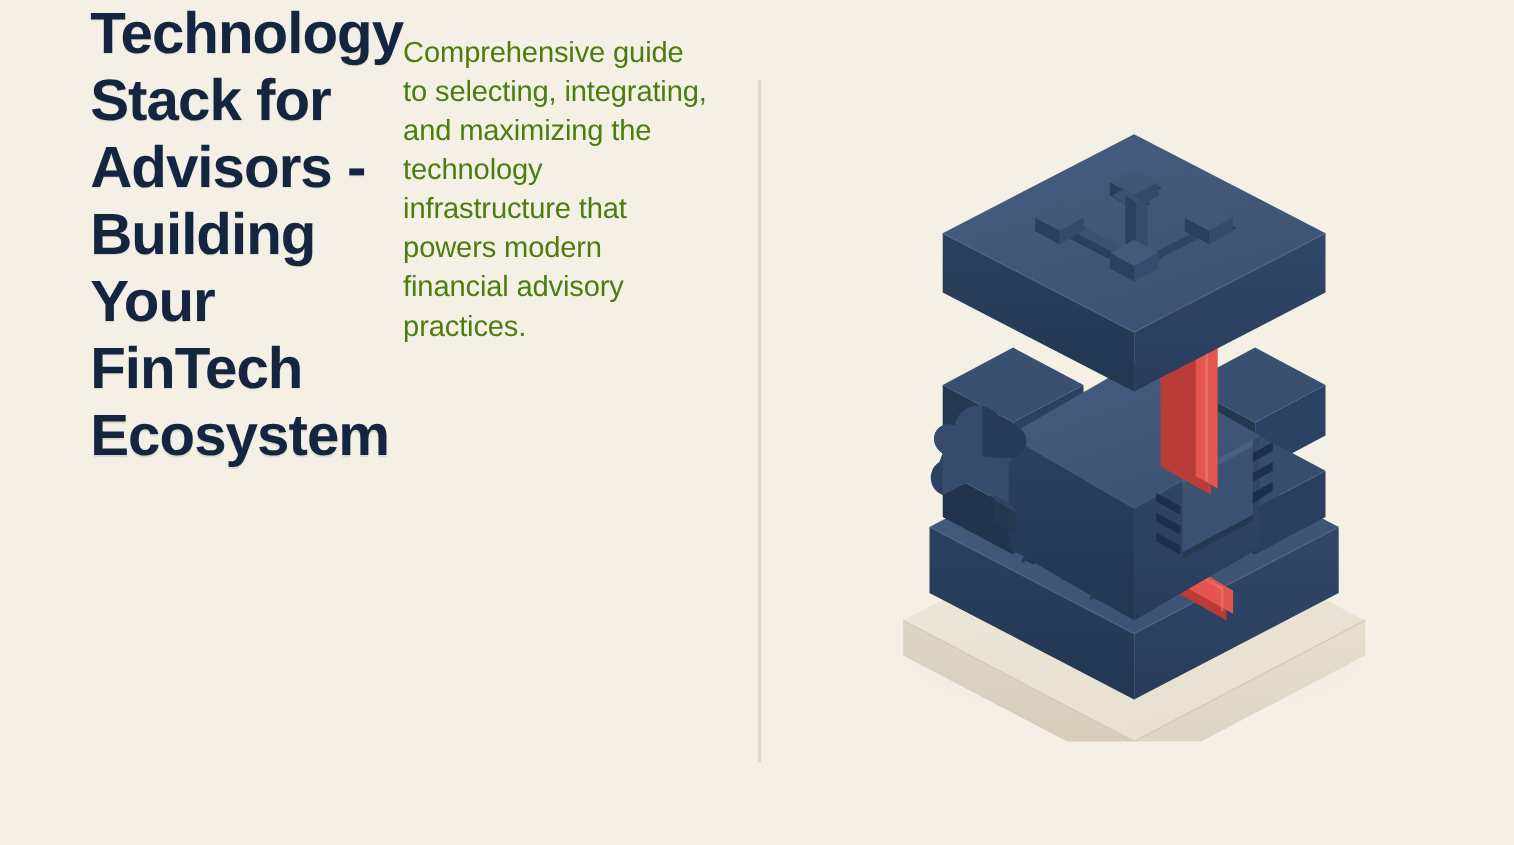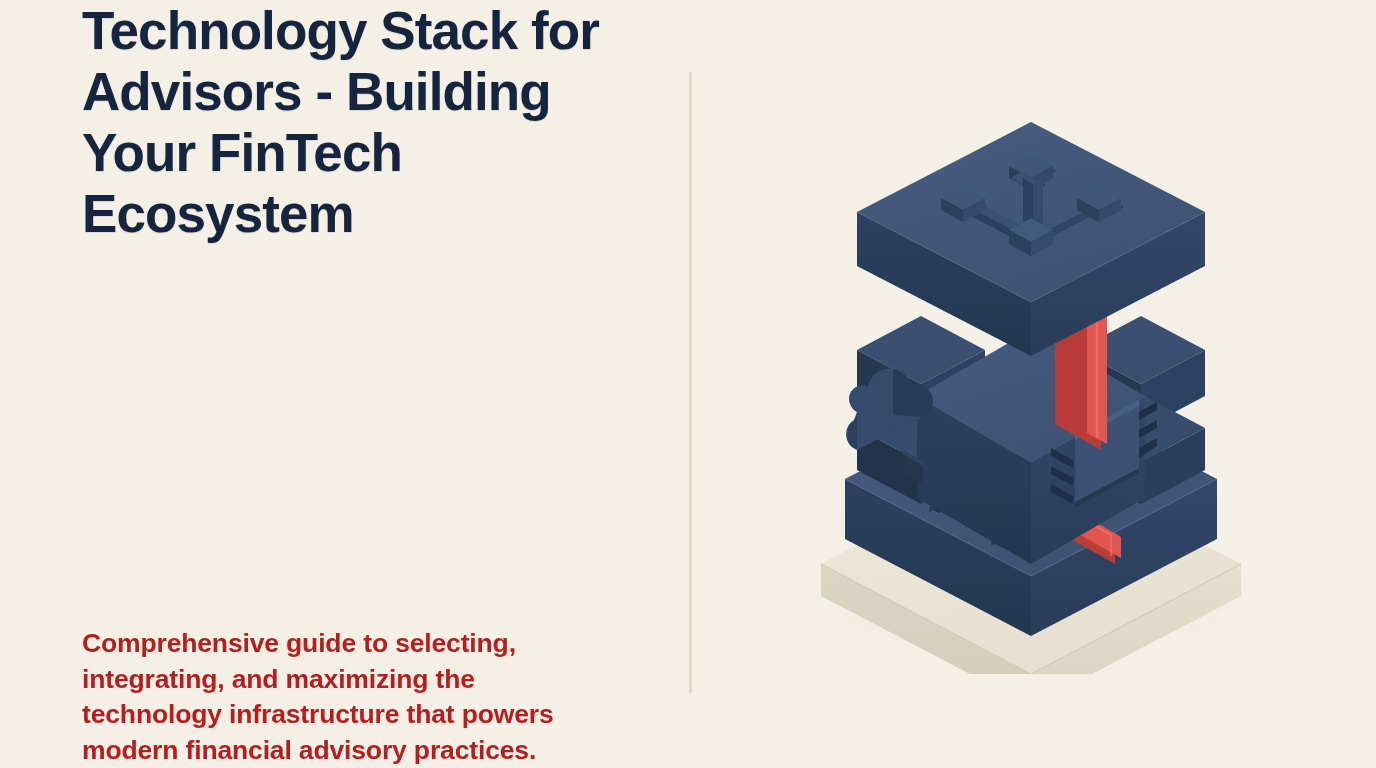--- a/index.html
+++ b/index.html
@@ -26,22 +26,22 @@
   }
 
   
   .text-col {
     position: absolute;
     left: 0;
     top: 0;
     width: 690px;
     height: 768px;
     display: flex;
-    flex-direction: column;
-    justify-content: space-between;
+    flex-direction: row;
+    justify-content: flex-start;
     box-sizing: border-box;
     padding-left: 82px;
     padding-right: 40px;
   }
 
   .title {
     margin: 0;
     font-family: "Liberation Sans", sans-serif;
     font-size: 53px;
     line-height: 61px;
@@ -51,23 +51,23 @@
     max-width: 552px;
     text-shadow: 0 1px 1px rgba(120,110,90,0.18);
   }
 
   .subtitle {
     margin: 0;
     margin-top: 30px;
     font-family: "Liberation Sans", sans-serif;
     font-size: 26.5px;
     line-height: 35.5px;
-    font-weight: 700;
+    font-weight: 400;
     letter-spacing: -0.15px;
-    color: #b91c1c;
+    color: #4d7c0f;
     max-width: 520px;
   }
 
   
   .divider {
     position: absolute;
     left: 689px;
     top: 72px;
     width: 3px;
     height: 621px;

